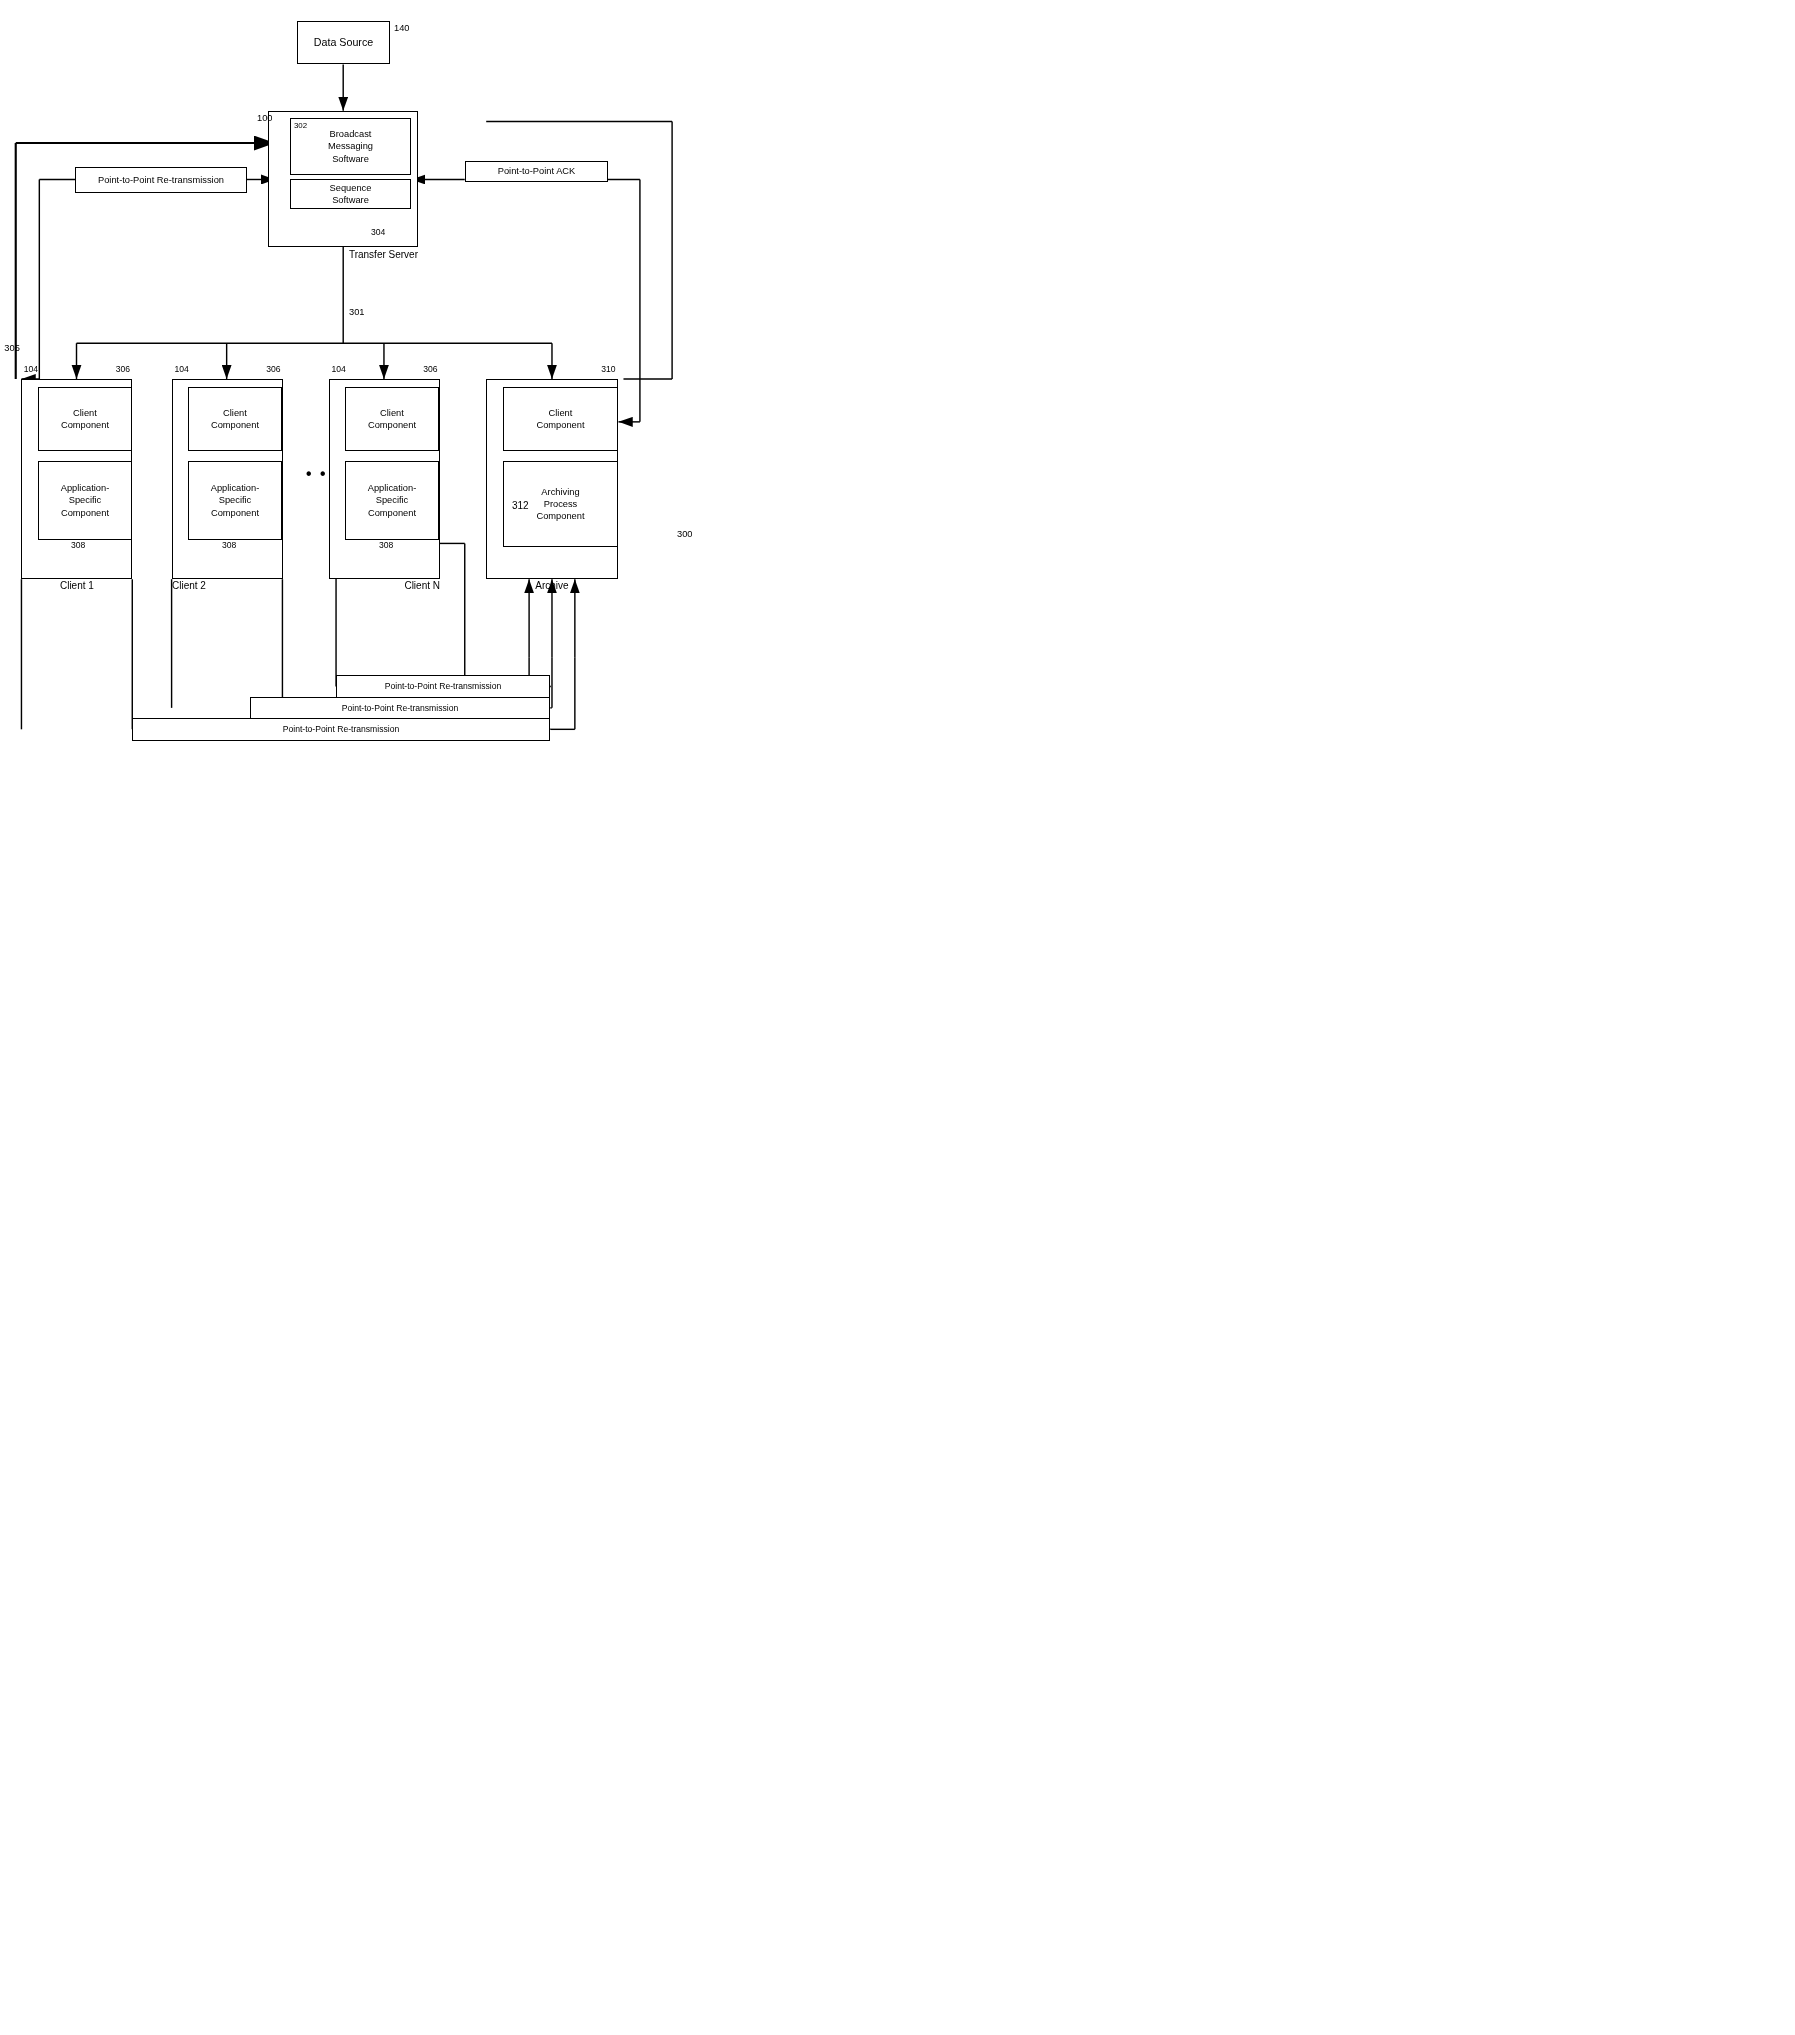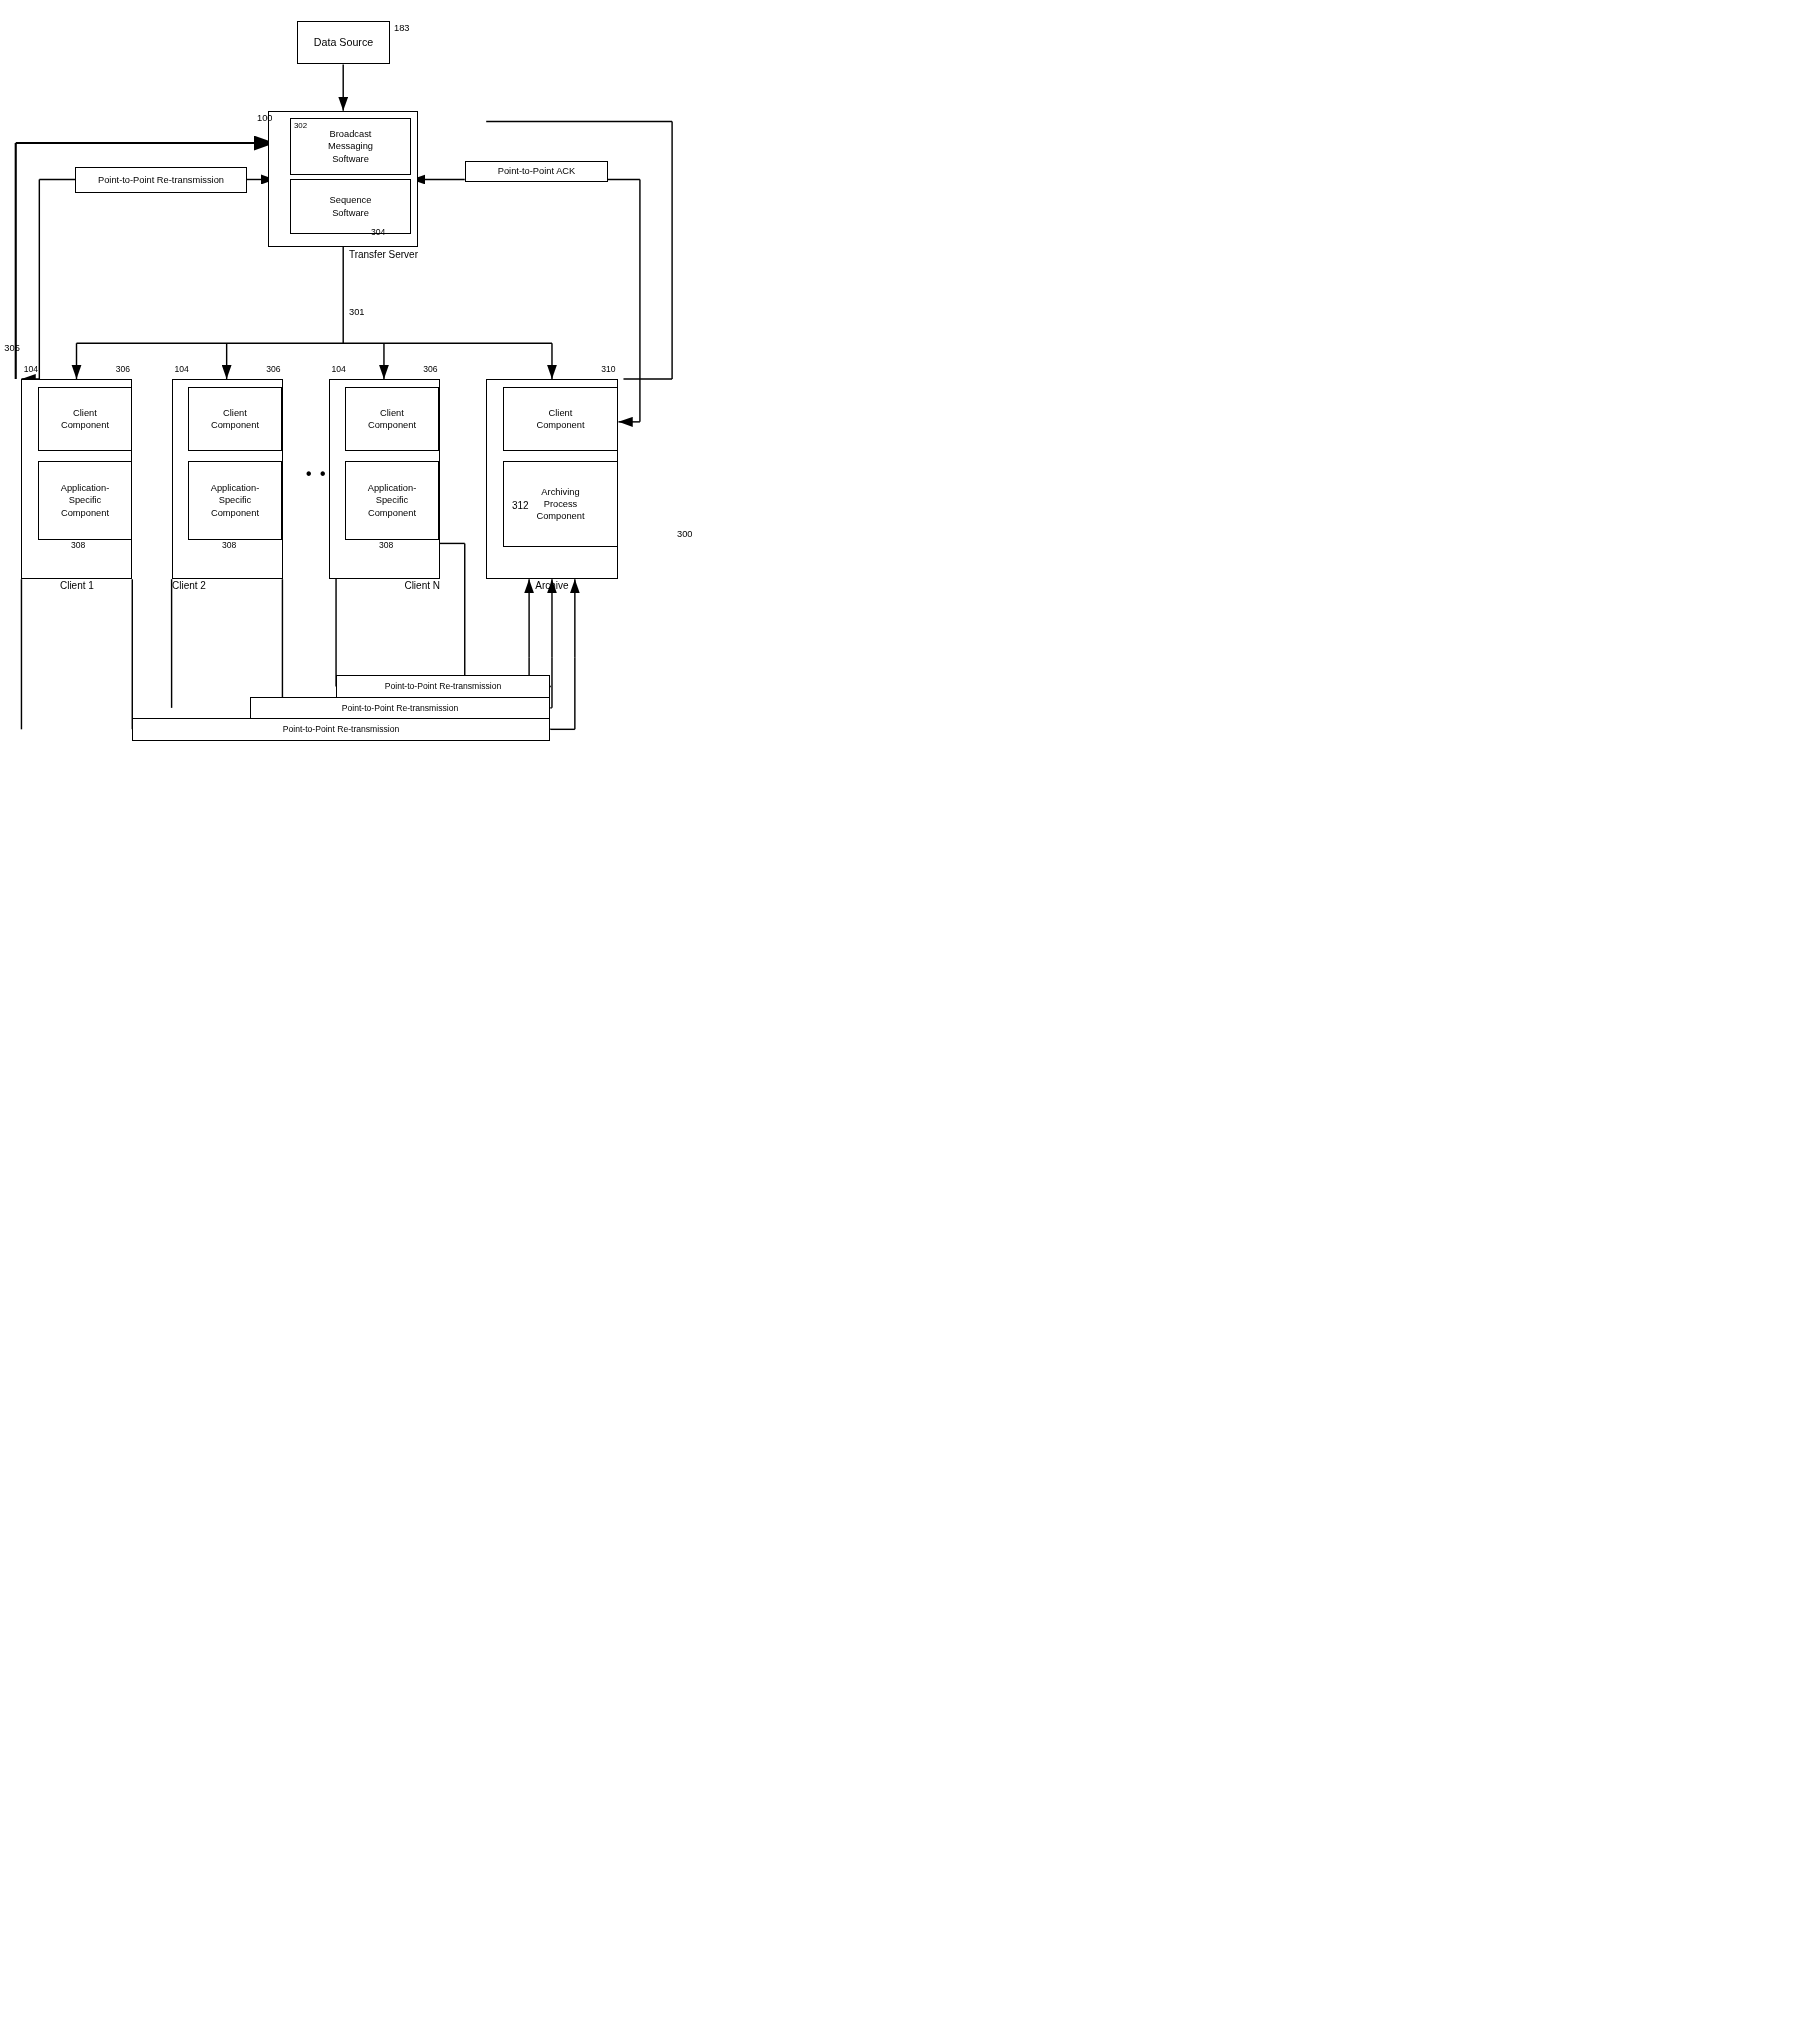--- a/index.html
+++ b/index.html
@@ -125,35 +125,35 @@
 
     <line x1="740" y1="920" x2="740" y2="960" stroke="#000" stroke-width="2"></line>
     <line x1="772" y1="920" x2="772" y2="990" stroke="#000" stroke-width="2"></line>
     <line x1="804" y1="920" x2="804" y2="1020" stroke="#000" stroke-width="2"></line>
   </svg>
 
   <div class="box" style="left:297px; top:21.4px; width:93px; height:43px; font-size:10.7px; font-weight:normal;">
     <span>Data Source</span>
   </div>
 
-  <div class="label" style="left:394px; top:23px;">183</div>
+  <div class="label" style="left:394px; top:23px;">140</div>
 
   <div class="box" style="left:268px; top:111px; width:150px; height:136px; font-size:9.3px;">
   </div>
 
   <div class="label" style="left:257px; top:113px;">100</div>
 
   <div class="box-inner" style="left:282px; top:118px; width:121px; height:57px; font-size:9.3px;">
     <div>
       <div style="font-size:7.9px; position:absolute; top:2.1px; left:2.9px;">302</div>
       <span>Broadcast<br>Messaging<br>Software</span>
     </div>
   </div>
 
-  <div class="box-inner" style="left:282px; top:179px; width:121px; height:55px; font-size:9.3px;">
+  <div class="box-inner" style="left:282px; top:179px; width:121px; height:30px; font-size:9.3px;">
     <div>
       <span>Sequence<br>Software</span>
     </div>
   </div>
 
   <div class="label" style="left:343px; top:227px; font-size:8.6px;margin-left:28px;">304</div>
 
   <div class="label" style="left:268px; top:249px; width:150px; text-align:right; font-size:10px;">Transfer Server</div>
 
   <div class="box" style="left:75px; top:167px; width:172px; height:26px; font-size:9.3px;">

